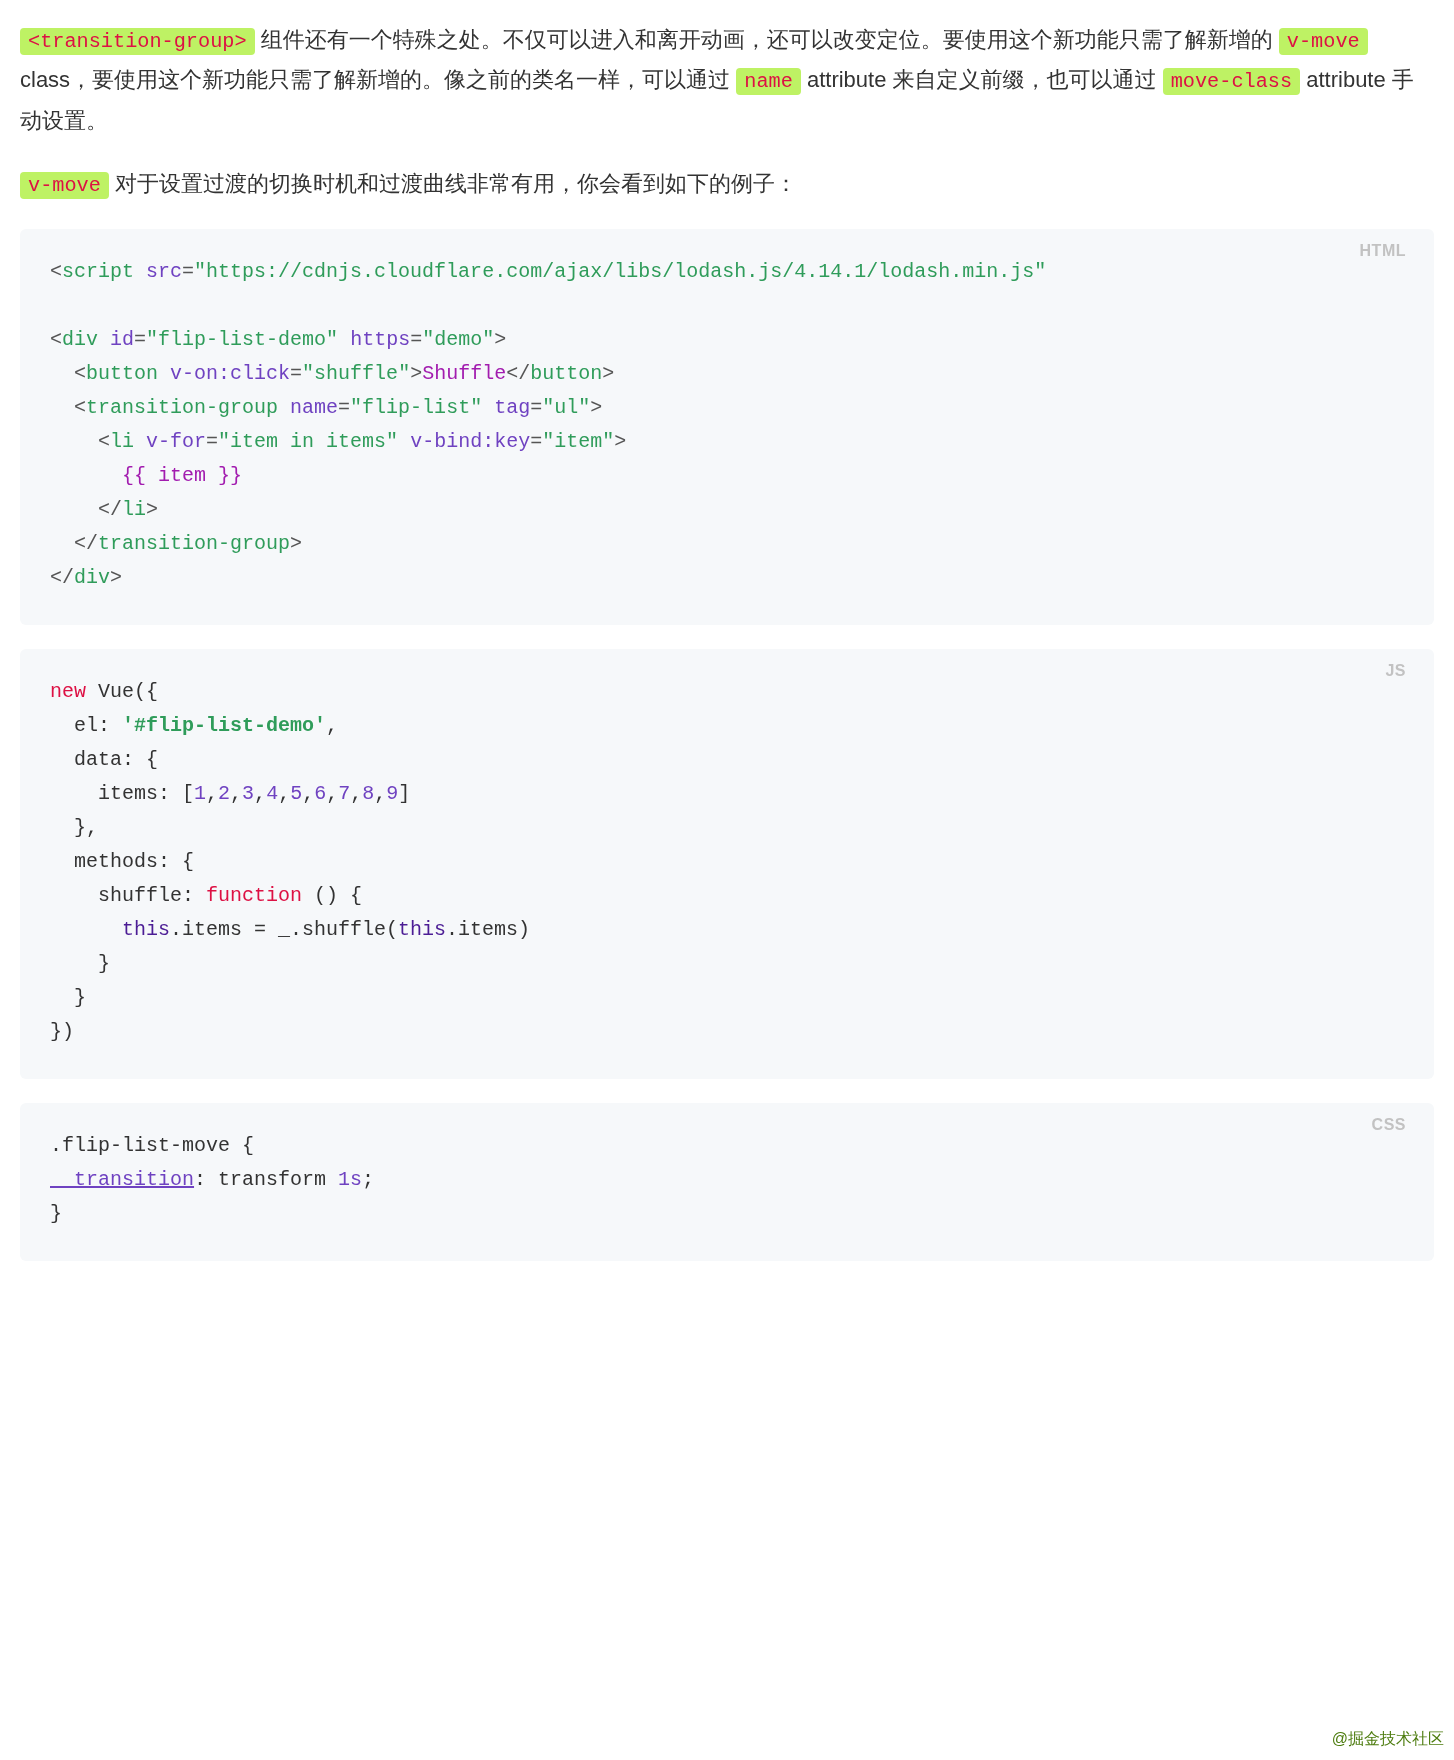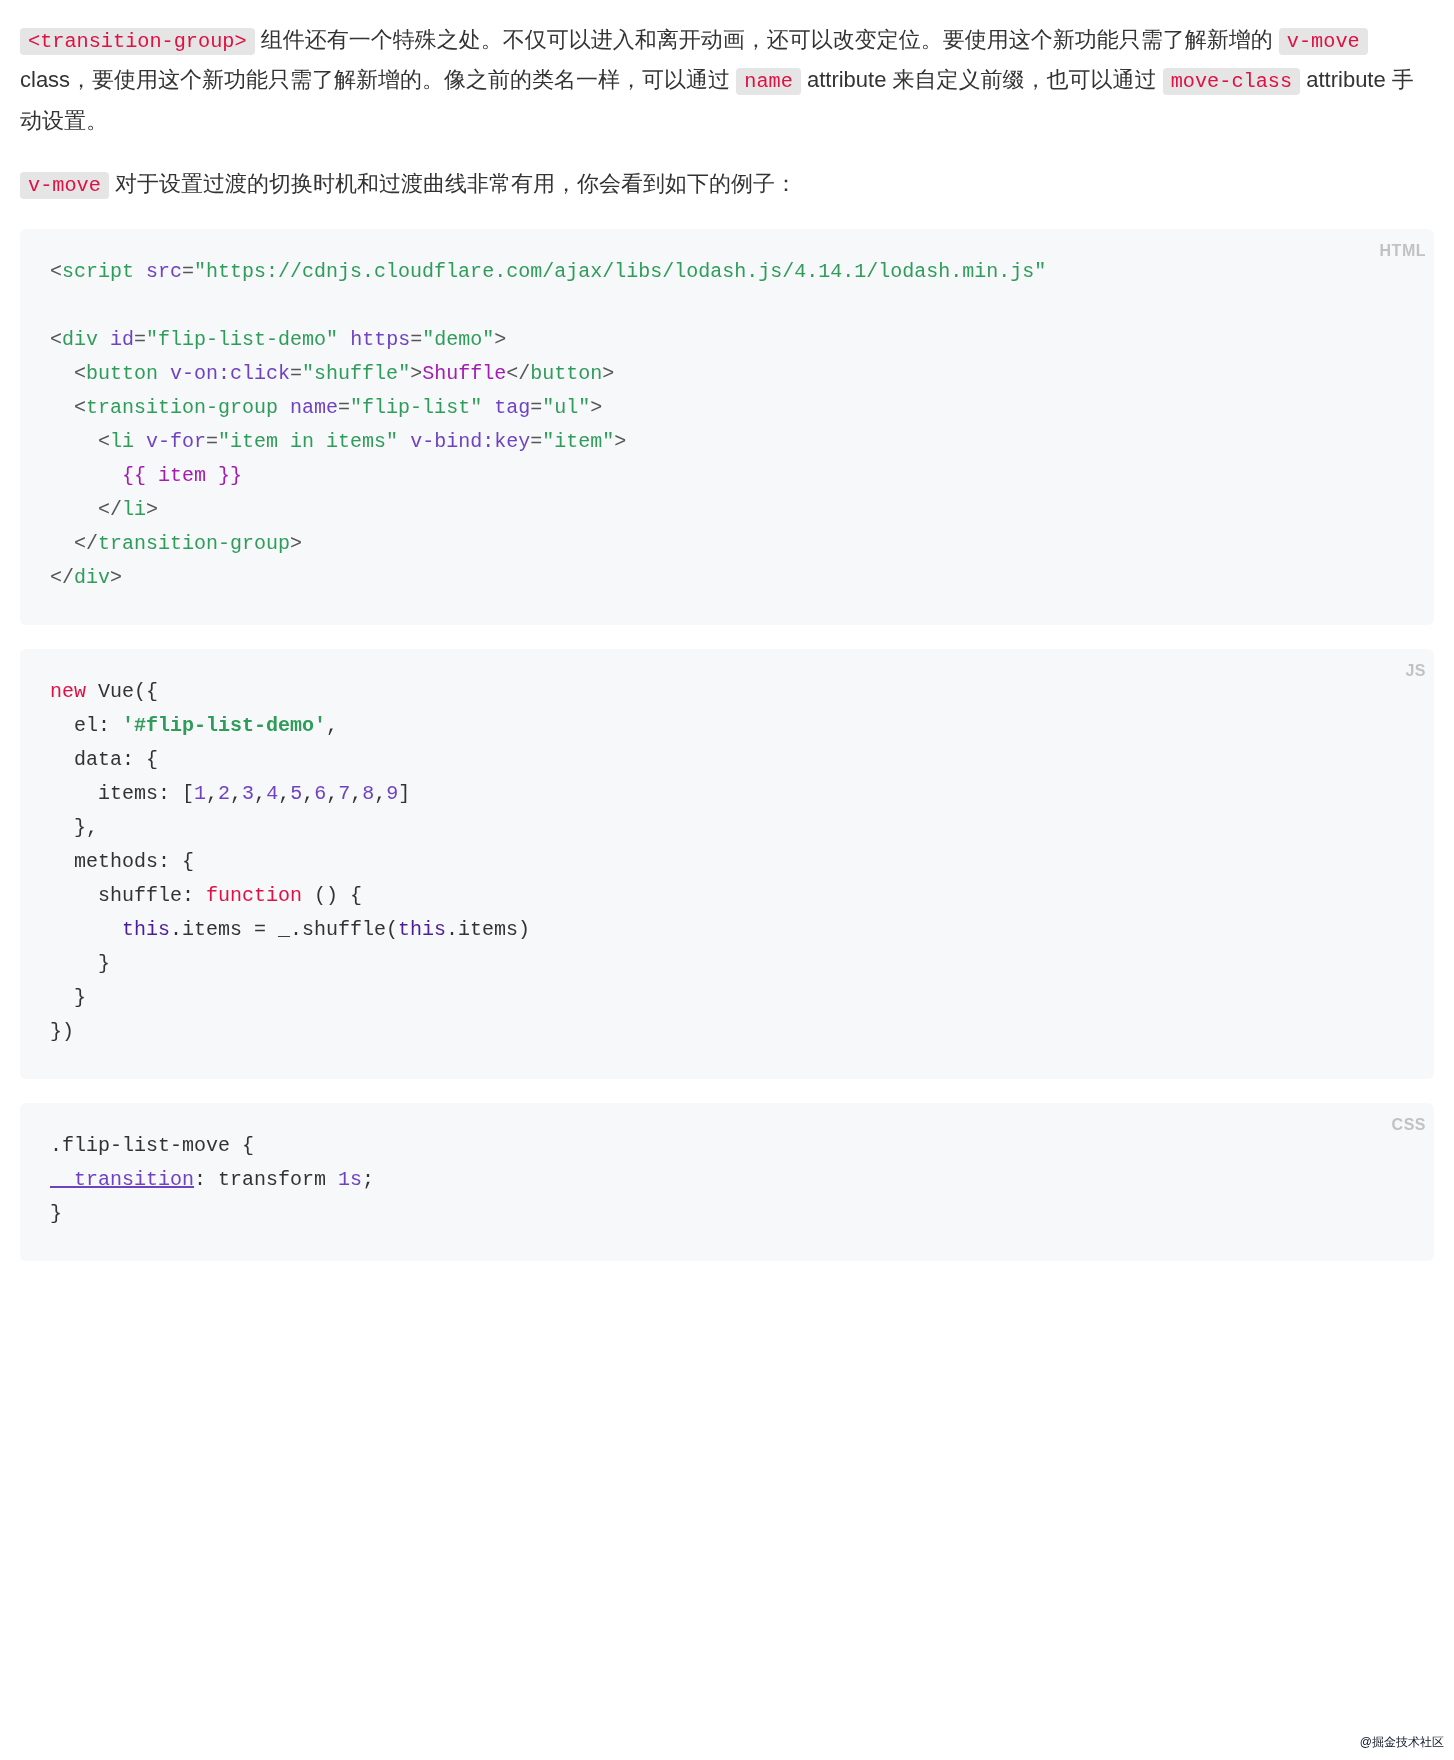--- a/index.html
+++ b/index.html
@@ -8,21 +8,21 @@
     padding: 20px;
     font-family: "Helvetica Neue", Helvetica, Arial, "PingFang SC", "Hiragino Sans GB", "Microsoft YaHei", sans-serif;
     font-size: 22px;
     line-height: 1.8;
     color: #333;
     background: #fff;
     width: 1454px;
   }
   p { margin: 0 0 24px 0; }
   code.inline {
-    background: #e5e5e5;
+    background: #bef264;
     color: #d14;
     padding: 2px 8px;
     border-radius: 4px;
     font-family: "SFMono-Regular", Consolas, "Liberation Mono", Menlo, monospace;
     font-size: 0.92em;
   }
   pre.codeblock {
     position: relative;
     background: #f6f8fa;
     border-radius: 6px;
@@ -31,43 +31,43 @@
     font-family: "SFMono-Regular", Consolas, "Liberation Mono", Menlo, monospace;
     font-size: 20px;
     line-height: 1.7;
     white-space: pre;
     overflow-x: hidden;
     color: #333;
   }
   .lang-label {
     position: absolute;
     top: 8px;
-    right: 8px;
+    right: 28px;
     font-size: 16px;
     font-weight: 600;
     color: #c2c2c2;
     font-family: "Helvetica Neue", Arial, sans-serif;
     letter-spacing: 0.5px;
   }
   .t-tag    { color: #2f9c5a; }  
   .t-attr   { color: #6f42c1; }  
   .t-str    { color: #2f9c5a; }  
   .t-punc   { color: #555; }
   .t-text   { color: #a21caf; }
   .t-kw     { color: #d14; }     
   .t-jsstr  { color: #2f9c5a; font-weight: bold; }  
   .t-num    { color: #6f42c1; }
   .t-this   { color: #4c1d95; }
   .t-prop   { color: #6f42c1; text-decoration: underline; }  
   .watermark {
     position: fixed;
     bottom: 6px;
     right: 10px;
-    font-size: 12px;
-    color: #0f172a;
+    font-size: 16px;
+    color: #4d7c0f;
   }
 </style>
 </head>
 <body>
 
 <p>
   <code class="inline">&lt;transition-group&gt;</code><span> 组件还有一个特殊之处。不仅可以进入和离开动画，还可以改变定位。要使用这个新功能只需了解新增的 </span><code class="inline">v-move</code><span> class，要使用这个新功能只需了解新增的。像之前的类名一样，可以通过 </span><code class="inline">name</code><span> attribute 来自定义前缀，也可以通过 </span><code class="inline">move-class</code><span> attribute 手动设置。</span>
 </p>
 
 <p>

